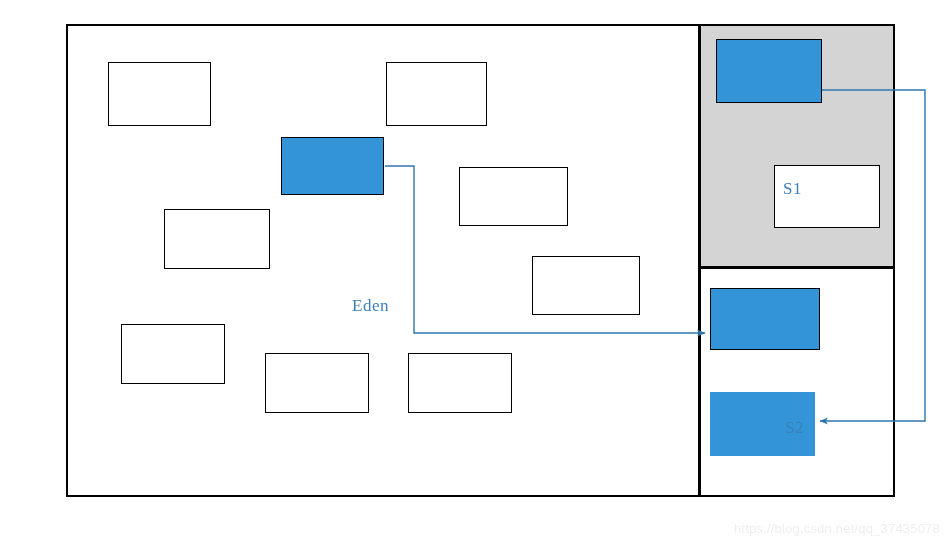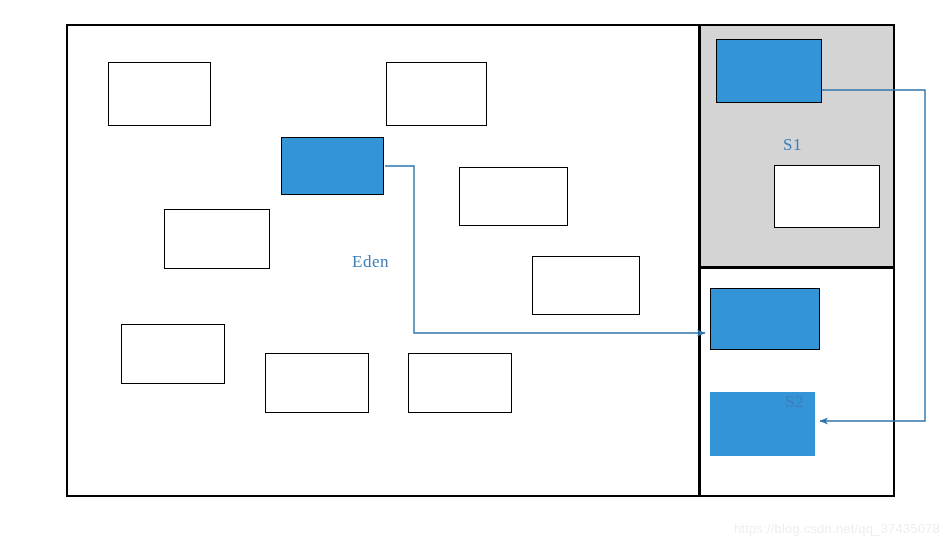--- a/index.html
+++ b/index.html
@@ -85,24 +85,25 @@
   }
   
   .region-label {
     position: absolute;
     color: #3c7fb8;
     font-family: "Liberation Serif", serif;
     font-size: 17px;
     letter-spacing: 0.5px;
     white-space: nowrap;
     user-select: none;
+    margin-top: 44px;
   }
   #label-eden { left: 352px; top: 252px; }
   #label-s1   { left: 783px; top: 135px; }
-  #label-s2   { left: 785px; top: 392px; }
+  #label-s2   { left: 785px; top: 374px; }
 
   
   #connectors {
     position: absolute;
     left: 0;
     top: 0;
     width: 952px;
     height: 544px;
     pointer-events: none;
   }

